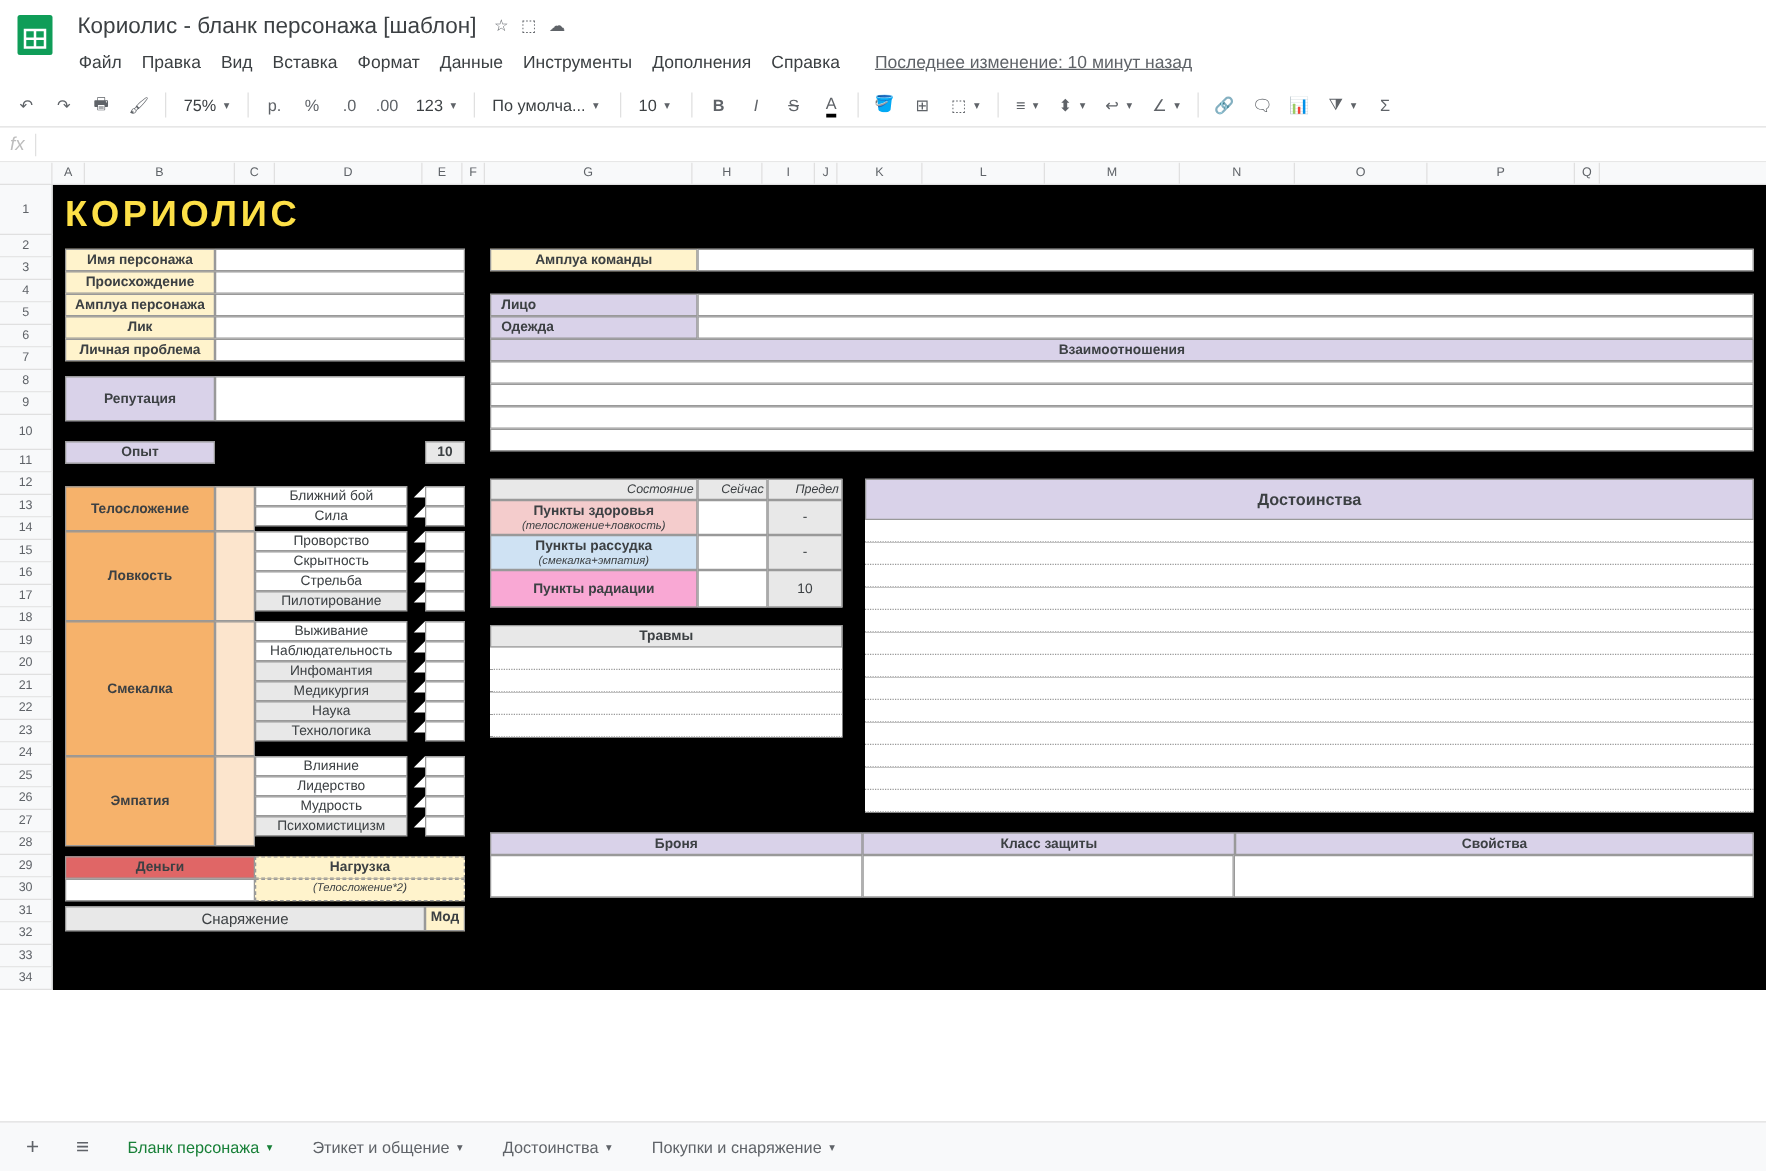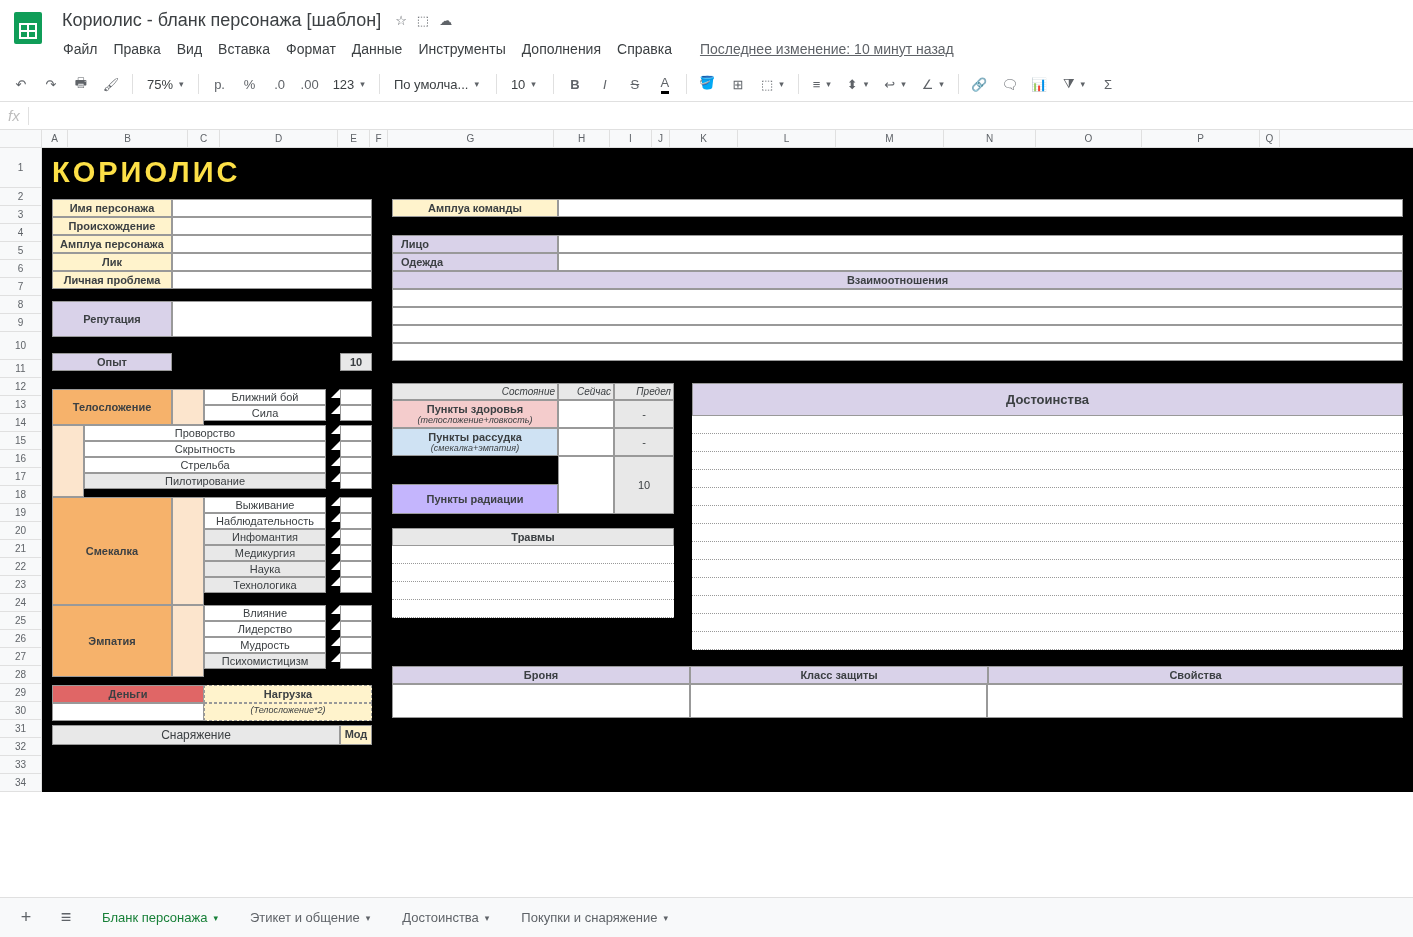--- a/index.html
+++ b/index.html
@@ -75,21 +75,21 @@
 .rel-row { background:#fff; border:1px solid #999; height:18px; }
 .status-section { display:flex; margin-top:22px; gap:18px; }
 .status-left { width:282px; }
 .status-head-row { display:flex; }
 .sh-cell { border:1px solid #999; text-align:right; font-size:10px; font-style:italic; padding:2px; background:#e8e8e8; }
 .status-row { display:flex; }
 .st-label { width:166px; border:1px solid #999; text-align:center; font-size:11px; font-weight:600; padding:2px; }
 .st-sub { font-size:9px; font-style:italic; font-weight:400; display:block; }
 .st-pink { background:#f4cccc; }
 .st-blue { background:#cfe2f3; }
-.st-green { background:#c4b5fd;margin-top:28px; }
+.st-green { background:#f9a8d4; }
 .st-cur { width:56px; background:#fff; border:1px solid #999; }
 .st-max { width:60px; background:#e8e8e8; border:1px solid #999; text-align:center; font-size:11px; padding:2px; display:flex;align-items:center;justify-content:center; }
 .merits { flex:1; }
 .merits-head { background:#d9d2e9; border:1px solid #999; text-align:center; font-size:13px; font-weight:700; padding:8px; }
 .merit-row { background:#fff; border-bottom:1px dotted #999; height:18px; }
 .trauma-sec { margin-top:14px; }
 .trauma-head { background:#e8e8e8; border:1px solid #999; text-align:center; font-size:11px; font-weight:600; padding:2px; }
 .trauma-row { background:#fff; border-bottom:1px dotted #999; height:18px; }
 .armor-row { display:flex; margin-top:16px; }
 .armor-cell { flex:1; background:#d9d2e9; border:1px solid #999; text-align:center; font-size:11px; font-weight:600; padding:2px; }
@@ -296,20 +296,21 @@
                       <div class="skill-val"></div>
                     </div>
                     <div class="skill-row">
                       <div class="skill-name">Сила</div>
                       <div class="skill-corner"></div>
                       <div class="skill-val"></div>
                     </div>
                   </div>
                 </div>
                 <div class="attr-row">
+                  <div class="attr-label" style="height: 72px;">Ловкость</div>
                   <div class="attr-val" style="height: 72px;"></div>
                   <div class="skill-col">
                     <div class="skill-row">
                       <div class="skill-name">Проворство</div>
                       <div class="skill-corner"></div>
                       <div class="skill-val"></div>
                     </div>
                     <div class="skill-row">
                       <div class="skill-name">Скрытность</div>
                       <div class="skill-corner"></div>

